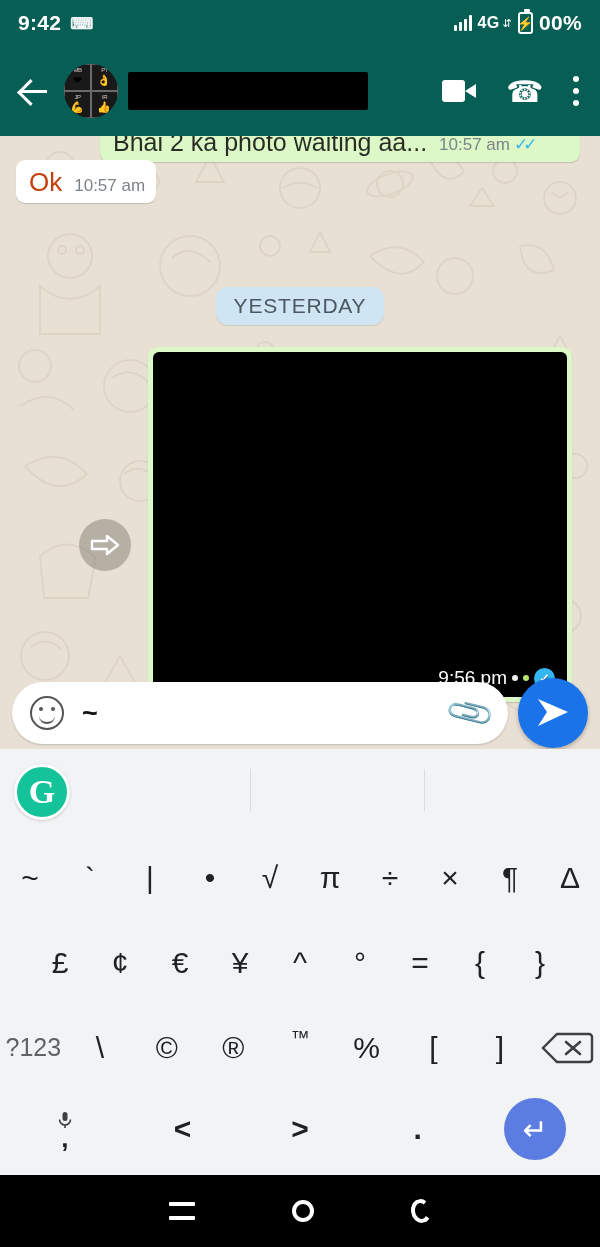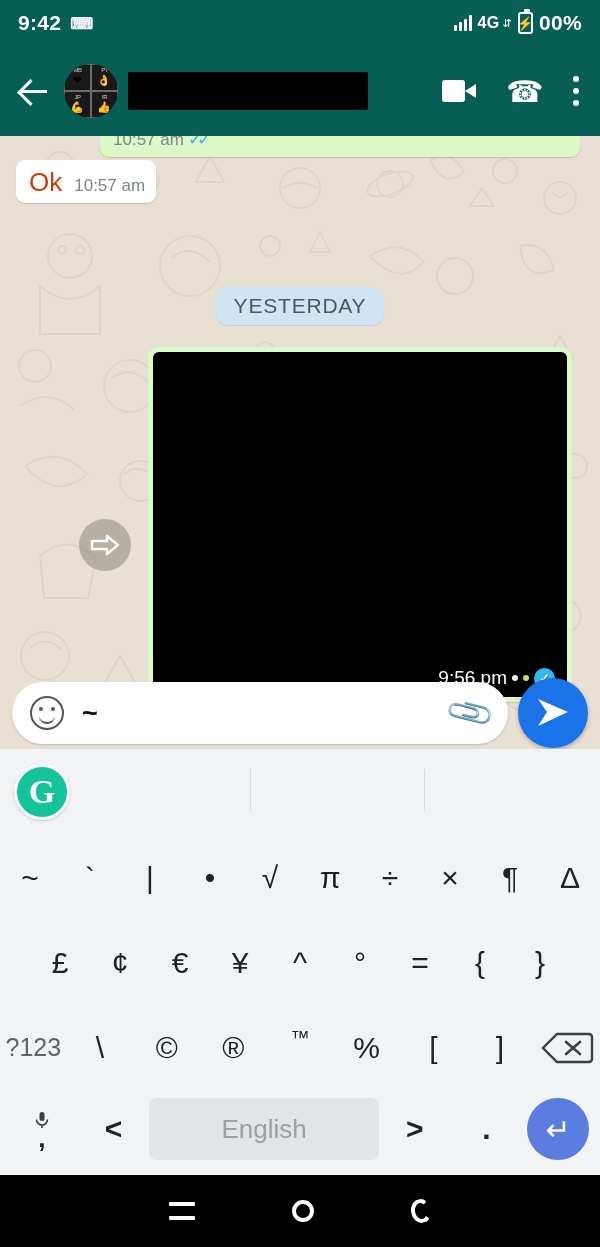--- a/index.html
+++ b/index.html
@@ -280,20 +280,21 @@
           <path d="M130 585 q22 -14 40 6"></path>
         <path d="M500 560 q28 -20 52 6 q-26 24 -52 -6"></path>
         <circle cx="565" cy="480" r="16"></circle>
           <circle cx="575" cy="330" r="12"></circle>
         <path d="M560 200 l12 22 -24 0 z"></path>
       </g>
     </svg>
 
     <div class="partial">
       <div class="bubble b-out">
+        <span class="btxt">Bhai 2 ka photo waiting aa...</span>
         <span class="bmeta">
           <span>10:57 am</span>
           <span class="ticks">✓✓</span>
         </span>
       </div>
     </div>
 
     <div class="msg-row" style="margin-top:24px;">
       <div class="bubble b-in">
         <span class="btxt">Ok</span>
@@ -450,23 +451,20 @@
             <rect x="5.5" y="0" width="5" height="9" rx="2.5" fill="#3c4043"></rect>
             <path d="M2.5 7.5 a5.5 5.5 0 0 0 11 0" fill="none" stroke="#3c4043" stroke-width="1.6"></path>
             <line x1="8" y1="13" x2="8" y2="16" stroke="#3c4043" stroke-width="1.6"></line>
           </svg>
           <span style="font-size:26px;line-height:.6;font-weight:bold">,</span>
         </span>
       </div>
       <div class="key">
           <span style="font-weight:bold">&lt;</span>
         </div>
-      <div class="spacebar">
-        <span>English</span>
-      </div>
       <div class="key">
           <span style="font-weight:bold">&gt;</span>
         </div>
       <div class="key">
           <span style="font-weight:bold">.</span>
         </div>
       <div class="key">
         <div class="enterkey">↵</div>
       </div>
     </div>

